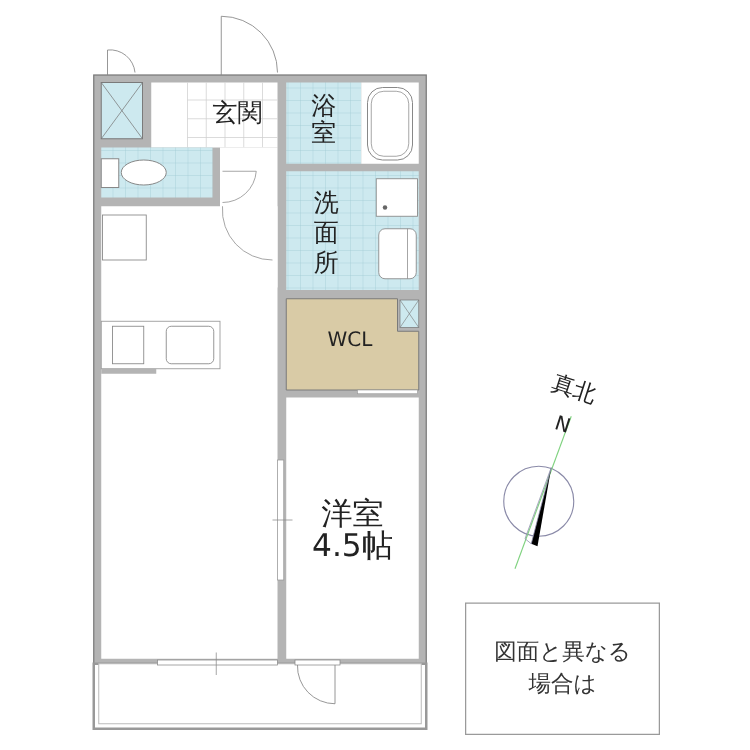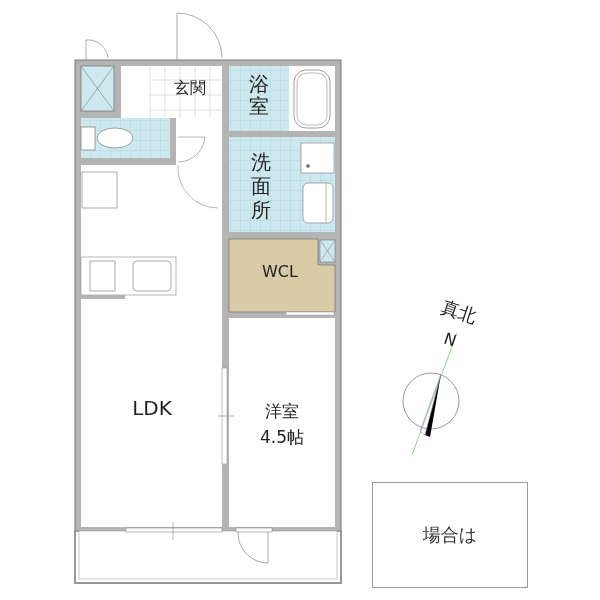--- a/index.html
+++ b/index.html
@@ -93,37 +93,37 @@
   <path d="M178 165 A40 40 0 0 0 218 208" fill="none" stroke="#888" stroke-width="0.6"></path>
 
   <g>
     <circle cx="431" cy="401" r="28" fill="none" stroke="#8a8aa8" stroke-width="0.9"></circle>
     <line x1="412" y1="455" x2="457" y2="333" stroke="#7fd27f" stroke-width="0.9"></line>
     <polygon points="441,374 425,435 430,437" fill="#000"></polygon>
     <polygon points="441,374 420,431 425,435" fill="none" stroke="#8a8aa8" stroke-width="0.6"></polygon>
   </g>
 </svg>
 
-<div class="lbl" style="left:160px;top:79px;width:60px;font-size:16px;">玄関</div>
+<div class="lbl" style="left:160px;top:79px;width:60px;font-size:20px;">玄関</div>
 <div class="lbl" style="left:244px;top:73px;width:30px;font-size:20px;">
   <div>浴</div>
   <div>室</div>
 </div>
 <div class="lbl" style="left:246px;top:150px;width:30px;font-size:20px;line-height:24px;">
   <div>洗</div>
   <div>面</div>
   <div>所</div>
 </div>
 <div class="lbl" style="left:250px;top:263px;width:60px;font-size:16px;">WCL</div>
 <div class="lbl" style="left:117px;top:395px;width:70px;font-size:20px;line-height:26px;">
-  <div>LDK</div>
 </div>
-<div class="lbl" style="left:247px;top:398px;width:70px;font-size:17px;line-height:26px;">
+<div class="lbl" style="left:247px;top:398px;width:70px;font-size:25px;line-height:26px;">
   <div>洋室</div>
   <div>4.5帖</div>
 </div>
 
 <div class="lbl" style="left:434px;top:302px;width:50px;font-size:18px;transform:rotate(18deg);">真北</div>
 <div class="lbl" style="left:440px;top:331px;width:20px;font-size:16px;transform:rotate(18deg);">N</div>
 
 <div class="notice">
+  <span>図面と異なる</span>
   <span>場合は</span>
 </div>
 
 </body></html>

